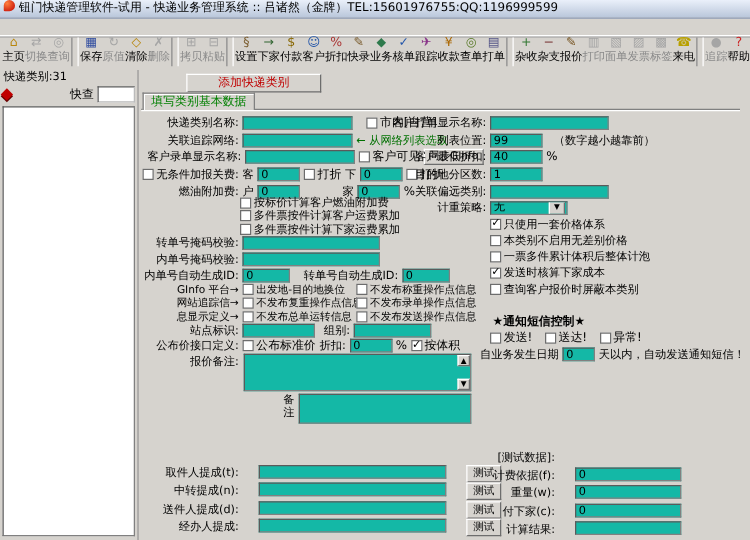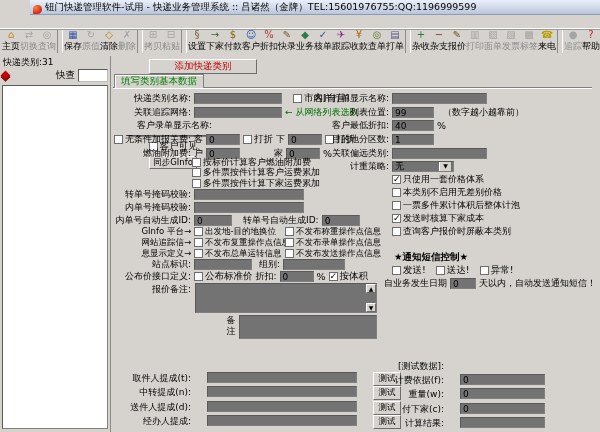--- a/index.html
+++ b/index.html
@@ -1,20 +1,20 @@
 <!DOCTYPE html>
 <html><head>
 <meta charset="utf-8">
 <style>
   html,body{margin:0;padding:0;background:#808080;}
   .win{width:600px;height:432px;position:relative;background:#d6d3ce;overflow:hidden;
        font-family:"DejaVu Sans",sans-serif;color:#000;-webkit-font-smoothing:none;}
   
-  .titlebar{height:14px;display:flex;align-items:flex-end;gap:3px;padding:0 3px;
-    background:linear-gradient(180deg,#eaf0fa,#b9c6da);border-bottom:1px solid #8d9cb5;margin-left:30px;}
+  .titlebar{height:14px;display:flex;align-items:flex-start;gap:3px;padding:0 3px;
+    background:linear-gradient(180deg,#eaf0fa,#b9c6da);border-bottom:1px solid #8d9cb5;}
   .appico{width:9px;height:9px;border-radius:50% 50% 50% 10%;background:radial-gradient(circle at 30% 30%,#ff8040,#c00000);}
   .title{font-size:9.5px;white-space:nowrap;overflow:hidden;}
   
   .menubar{height:13px;display:flex;align-items:center;border-bottom:1px solid #fff;box-shadow:0 1px 0 #9a9a9a;}
   .menuitem{font-size:9px;padding:0 3px;white-space:nowrap;cursor:default;}
   
   .toolbar{position:absolute;left:0;top:28px;right:0;height:27px;display:flex;align-items:flex-start;
     padding:1px 2px;border-bottom:1px solid #808080;box-shadow:0 1px 0 #fff inset;}
   .tbtn{flex:0 0 17px;display:flex;flex-direction:column;align-items:center;cursor:default;overflow:visible;}
   .ico{font-size:10px;line-height:12px;height:12px;color:#b08830;}
@@ -39,21 +39,21 @@
     font-size:8.5px;display:flex;align-items:center;justify-content:center;cursor:default;}
   .addbtn{position:absolute;left:38px;top:3px;width:106px;height:13px;color:#c00000;font-size:9.5px;}
   .tab{position:absolute;left:3px;top:18px;height:13px;padding:0 6px;display:flex;align-items:center;
     font-size:9.5px;color:#008000;background:#d6d3ce;border:1px solid #808080;border-bottom:none;
     box-shadow:inset 1px 1px 0 #fff;z-index:2;}
   .tabline{position:absolute;left:2px;right:8px;top:31px;border-top:1px solid #808080;border-bottom:1px solid #fff;}
   .fr{position:absolute;display:flex;align-items:center;height:12px;font-size:9.5px;white-space:nowrap;gap:3px;}
   .stack{position:absolute;}
   .llab{width:78px;display:flex;justify-content:flex-end;white-space:nowrap;font-size:9px;}
   .rlab{width:108px;display:flex;justify-content:flex-end;white-space:nowrap;font-size:9px;}
-  .tx{background:#737373;border:1px solid #808080;border-top-color:#5a5a5a;border-left-color:#5a5a5a;
+  .tx{background:#14b8a6;border:1px solid #808080;border-top-color:#5a5a5a;border-left-color:#5a5a5a;
     height:11px;font-size:9px;line-height:10px;padding:0 2px;box-sizing:border-box;overflow:hidden;}
   .ck{display:inline-flex;align-items:center;gap:2px;white-space:nowrap;}
   .cb{width:9px;height:9px;min-width:9px;background:#fff;border:1px solid #6d6d6d;box-sizing:border-box;position:relative;}
   .on>.cb::after{content:"✓";position:absolute;left:0;top:-2px;font-size:9px;line-height:11px;color:#000;}
   .green{color:#007000;}
   .hintline{font-size:8.6px;height:10px;line-height:10px;white-space:nowrap;}
   .grow{display:flex;height:11px;font-size:8.5px;align-items:center;gap:3px;white-space:nowrap;}
   .glab{width:78px;text-align:right;font-size:8.5px;}
   .ckr{height:13px;display:flex;font-size:9px;}
   .ckl{height:10.5px;display:flex;font-size:9px;}
@@ -297,21 +297,21 @@
       <span class="ck" style="margin-left:8px;">
           <span class="cb"></span>
           <span>市内[自营]</span>
         </span>
     </div>
     <div class="fr" style="left:2px;top:50px;">
       <span class="llab">关联追踪网络:</span>
       <div class="tx" style="width:88px;"></div>
       <span class="green" style="font-size:9px;">← 从网络列表选取</span>
     </div>
-    <div class="fr" style="left:18px;top:63px;flex-direction:column;">
+    <div class="fr" style="left:4px;top:63px;">
       <span class="llab">客户录单显示名称:</span>
       <div class="tx" style="width:88px;"></div>
       <span class="ck">
           <span class="cb"></span>
           <span>客户可见</span>
         </span>
       <div class="btn3d" style="height:11px;padding:0 3px;">同步GInfo</div>
     </div>
     <div class="fr" style="left:2px;top:77px;">
       <span class="llab">

